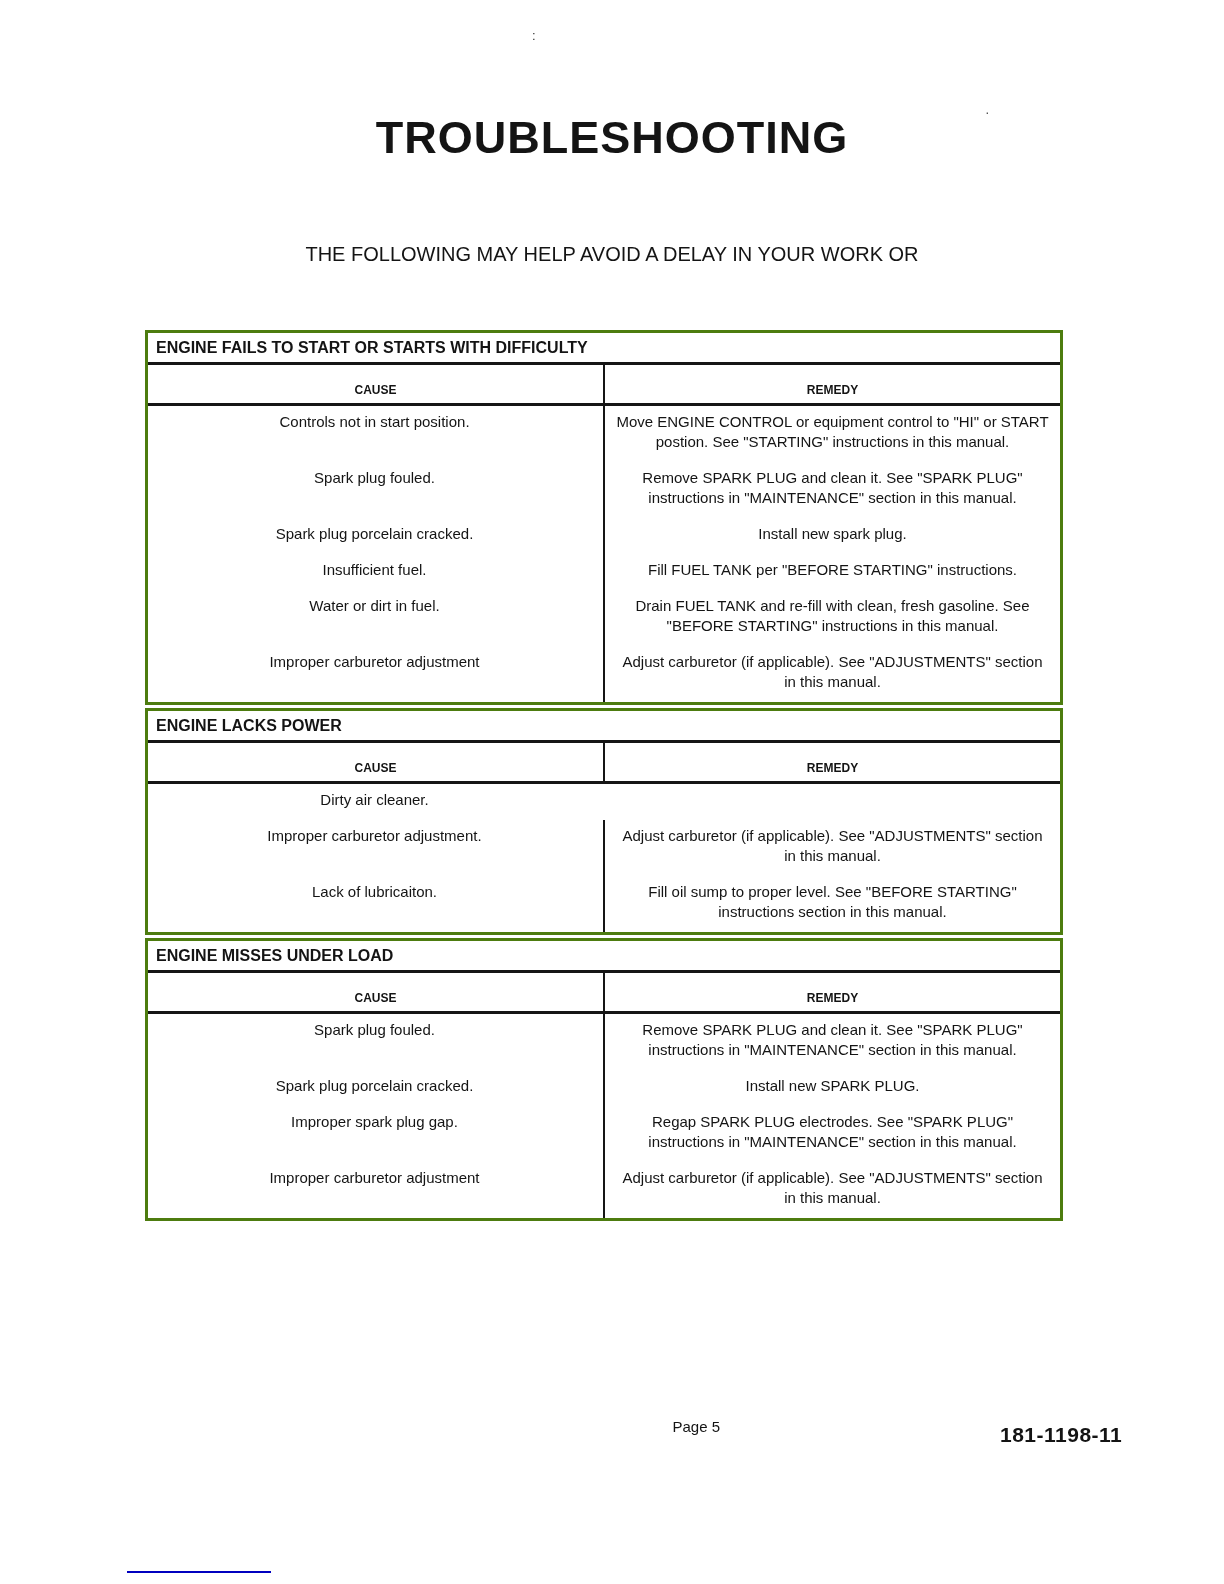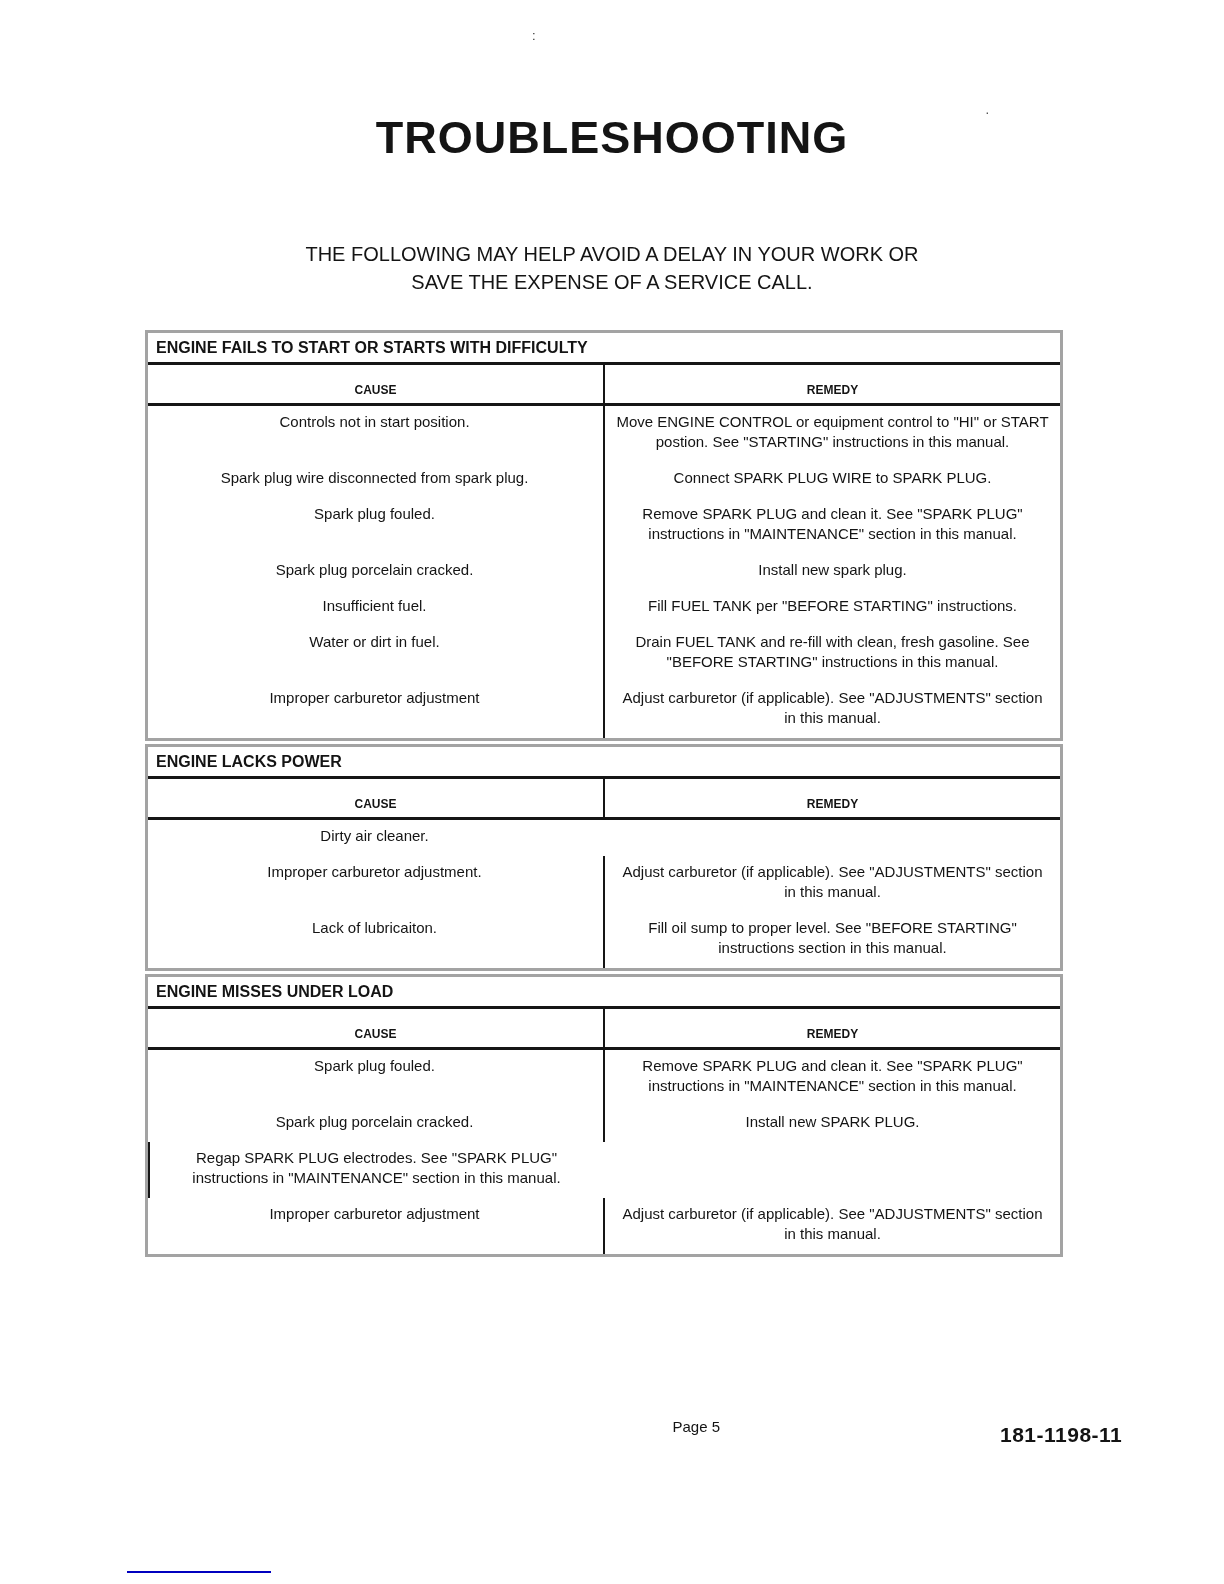--- a/index.html
+++ b/index.html
@@ -27,21 +27,21 @@
   }
   .doc-subtitle {
     position:absolute; left:0; right:0; top:240px;
     text-align:center;
     font-size:20px; font-weight:normal; line-height:28px;
   }
   .tables-wrap {
     position:absolute; left:145px; top:330px; width:918px;
   }
   .tsec {
-    border:3px solid #a3a3a3;
+    border:3px solid #4d7c0f;
     margin-bottom:3px;
     background:#fff;
   }
   .band {
     font-size:16px; font-weight:bold;
     padding:6px 8px 5px 8px;
     border-bottom:3px solid #151515;
   }
   .hrow {
     display:grid; grid-template-columns:455px 1fr;
@@ -78,38 +78,33 @@
 
 <div class="page">
 
   <span class="artifact-colon">:</span>
   <span class="artifact-dot">·</span>
 
   <div class="doc-title">TROUBLESHOOTING</div>
 
   <div class="doc-subtitle">
     <div>THE FOLLOWING MAY HELP AVOID A DELAY IN YOUR WORK OR</div>
-    <div>SAVE THE EXPENSE OF A SERVICE CALL.</div>
   </div>
 
   <div class="tables-wrap">
 
     <div class="tsec">
       <div class="band">ENGINE FAILS TO START OR STARTS WITH DIFFICULTY</div>
       <div class="hrow">
         <div class="hcell">CAUSE</div>
         <div class="hcell remedy">REMEDY</div>
       </div>
       <div class="brow">
         <div class="cell">Controls not in start position.</div>
         <div class="cell remedy">Move ENGINE CONTROL or equipment control to "HI" or START postion. See "STARTING" instructions in this manual.</div>
-      </div>
-      <div class="brow">
-        <div class="cell">Spark plug wire disconnected from spark plug.</div>
-        <div class="cell remedy">Connect SPARK PLUG WIRE to SPARK PLUG.</div>
       </div>
       <div class="brow">
         <div class="cell">Spark plug fouled.</div>
         <div class="cell remedy">Remove SPARK PLUG and clean it. See "SPARK PLUG" instructions in "MAINTENANCE" section in this manual.</div>
       </div>
       <div class="brow">
         <div class="cell">Spark plug porcelain cracked.</div>
         <div class="cell remedy">Install new spark plug.</div>
       </div>
       <div class="brow">
@@ -153,20 +148,21 @@
       </div>
       <div class="brow">
         <div class="cell">Spark plug fouled.</div>
         <div class="cell remedy">Remove SPARK PLUG and clean it. See "SPARK PLUG" instructions in "MAINTENANCE" section in this manual.</div>
       </div>
       <div class="brow">
         <div class="cell">Spark plug porcelain cracked.</div>
         <div class="cell remedy">Install new SPARK PLUG.</div>
       </div>
       <div class="brow">
+        <div class="cell">Improper spark plug gap.</div>
         <div class="cell remedy">Regap SPARK PLUG electrodes. See "SPARK PLUG" instructions in "MAINTENANCE" section in this manual.</div>
       </div>
       <div class="brow">
         <div class="cell">Improper carburetor adjustment</div>
         <div class="cell remedy">Adjust carburetor (if applicable). See "ADJUSTMENTS" section in this manual.</div>
       </div>
     </div>
 
   </div>
 

